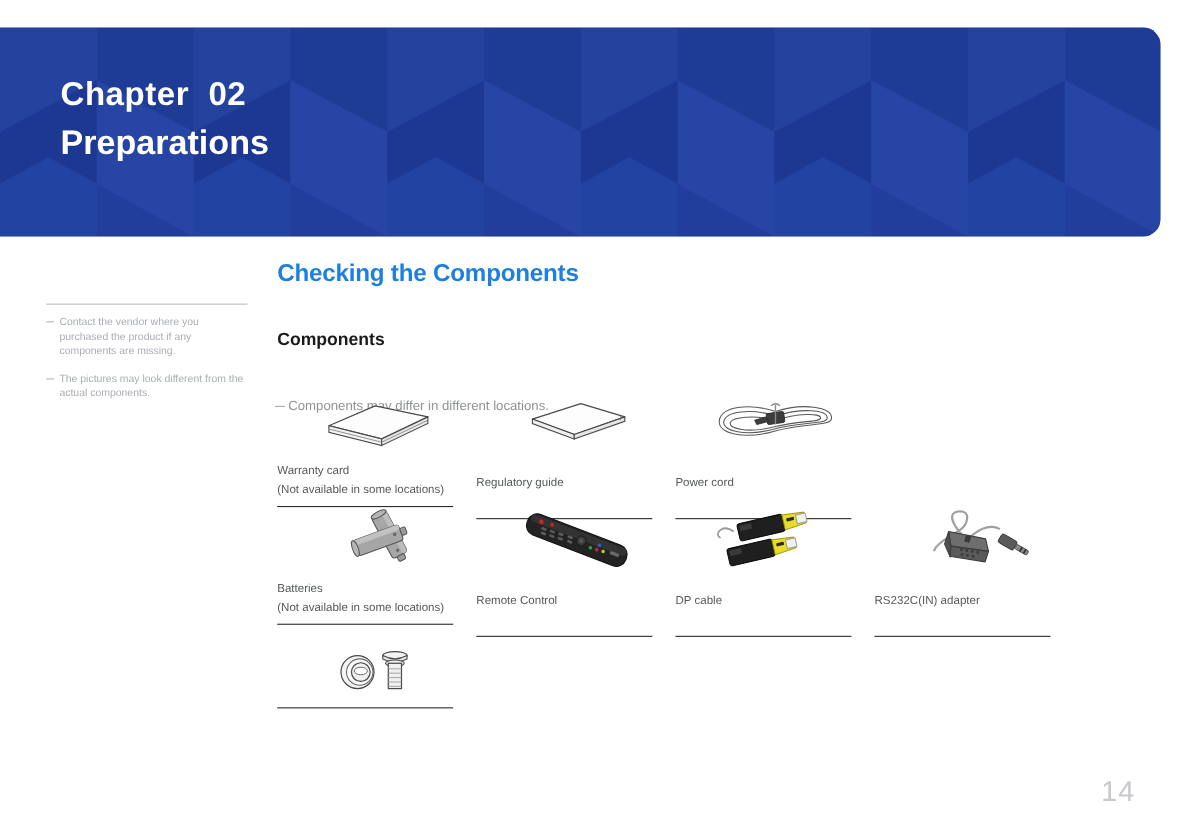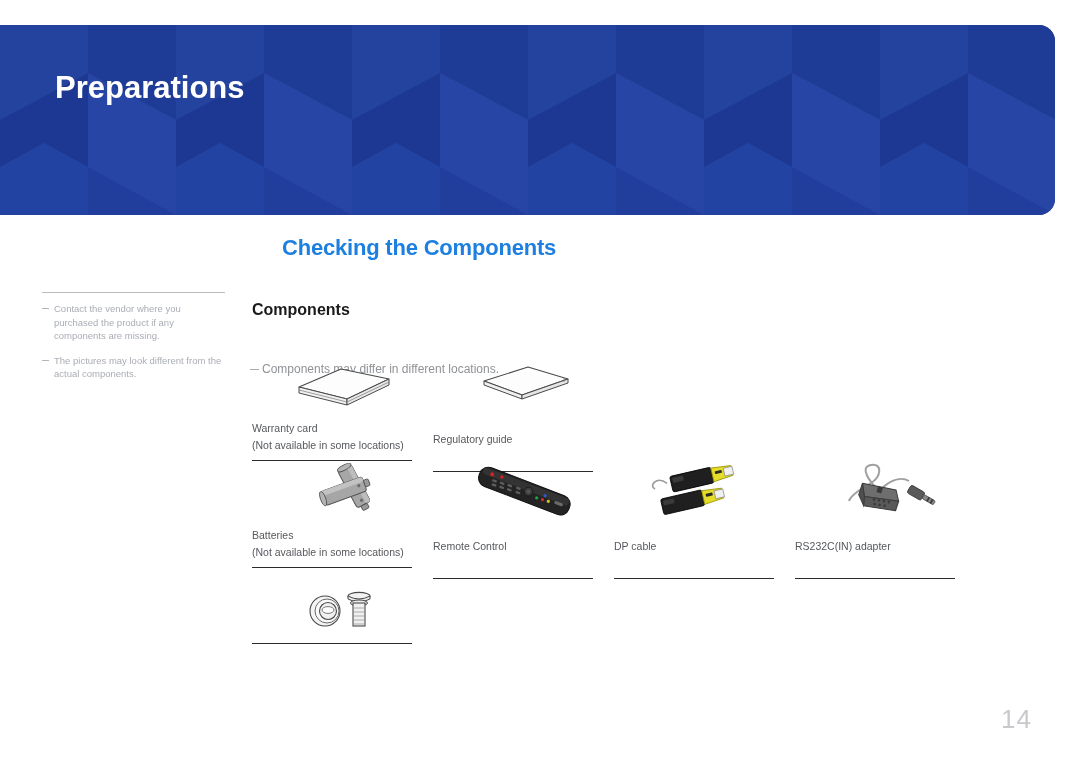--- a/index.html
+++ b/index.html
@@ -57,21 +57,20 @@
 
   
   .section-title {
     position: absolute;
     left: 252px;
     top: 235px;
     font-size: 22px;
     font-weight: bold;
     color: #1d7fe0;
     letter-spacing: -0.2px;
-    margin-left: 30px;
   }
   .sub-title {
     position: absolute;
     left: 252px;
     top: 301px;
     font-size: 16px;
     font-weight: bold;
     color: #1a1a1a;
     text-align: center;
   }
@@ -89,21 +88,21 @@
     width: 9px;
     border-top: 1.3px solid #a8abaf;
     vertical-align: 3px;
     margin-right: 3px;
   }
 
   
   .side-notes {
     position: absolute;
     left: 42px;
-    top: 292px;
+    top: 276px;
     width: 185px;
   }
   .side-rule {
     width: 183px;
     border-top: 1.3px solid #b9bcc0;
     margin-bottom: 9px;
   }
   .side-note {
     display: flex;
     font-size: 9.5px;
@@ -186,20 +185,21 @@
         <polygon points="0,0 88,0 88,48 0,95" fill="#24439f"></polygon>
         <polygon points="88,0 176,0 176,95 88,48" fill="#1e3b96"></polygon>
         <polygon points="0,95 88,48 88,142 0,190" fill="#1c3892"></polygon>
         <polygon points="88,48 176,95 176,190 88,142" fill="#2745a4"></polygon>
         <polygon points="0,142 44,118 88,142 88,190 0,190" fill="#2343a2"></polygon>
       </pattern>
     </defs>
     <rect width="1055" height="190" fill="url(#cubes)"></rect>
   </svg>
   <div class="banner-text">
+    <div class="chapter-line">Chapter  02</div>
     <div class="chapter-title">Preparations</div>
   </div>
 </div>
 
 <div class="section-title">Checking the Components</div>
 <div class="sub-title">Components</div>
 <div class="note-inline">
   <span class="dash"></span><span>Components may differ in different locations.</span>
 </div>
 
@@ -245,20 +245,39 @@
           <polygon points="52,32 98,16 98,20 52,36" fill="#e6e6e6" stroke="#4a4a4a" stroke-width="1"></polygon>
           <line x1="94" y1="15" x2="94" y2="19" stroke="#7a7a7a" stroke-width="0.8"></line>
         </svg>
       </div>
       <div class="labels lb-off-1">
         <div class="label">Regulatory guide</div>
       </div>
       <div class="rule"></div>
     </div>
 
+    <div class="cell">
+      <div class="art">
+        <svg width="118" height="50" viewBox="0 0 118 50">
+          <g fill="none" stroke="#5a5a5a" stroke-width="1">
+            <path d="M59,14 C34,6 10,10 8,22 C6,34 30,40 58,32 C86,24 110,28 110,20 C110,10 84,6 59,14 Z"></path>
+            <path d="M59,18 C36,11 14,14 12,23 C10,32 32,37 58,30 C84,23 106,26 106,20 C106,12 82,11 59,18 Z"></path>
+            <path d="M59,22 C40,17 20,19 18,24 C16,30 34,34 58,28 C82,22 100,24 100,20 C100,15 78,16 59,22 Z"></path>
+          </g>
+          <rect x="51" y="15" width="16" height="10" rx="1.5" fill="#3c3c3c" stroke="#2a2a2a" stroke-width="0.8" transform="rotate(-8 59 20)"></rect>
+          <path d="M59,8 L59,26" stroke="#8a8a8a" stroke-width="1.2"></path>
+          <path d="M55,9 q4,-4 8,0" fill="none" stroke="#8a8a8a" stroke-width="1.2"></path>
+          <path d="M40,22 l10,-3 l3,4 l-11,3 z" fill="#3c3c3c" stroke="#2a2a2a" stroke-width="0.7"></path>
+        </svg>
+      </div>
+      <div class="labels lb-off-1">
+        <div class="label">Power cord</div>
+      </div>
+      <div class="rule"></div>
+    </div>
 
   </div>
 
   <div class="grid-row row2">
 
     <div class="cell">
       <div class="art">
         <svg width="110" height="60" viewBox="0 0 110 60">
           <g transform="rotate(62 55 30)">
             <rect x="34" y="10" width="42" height="15" rx="3" fill="#a6a6a6" stroke="#555" stroke-width="1"></rect>

